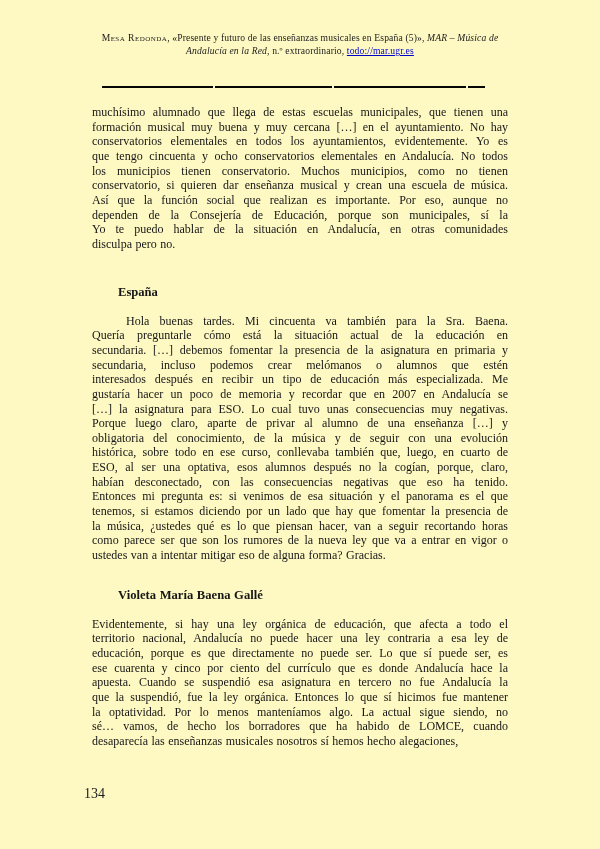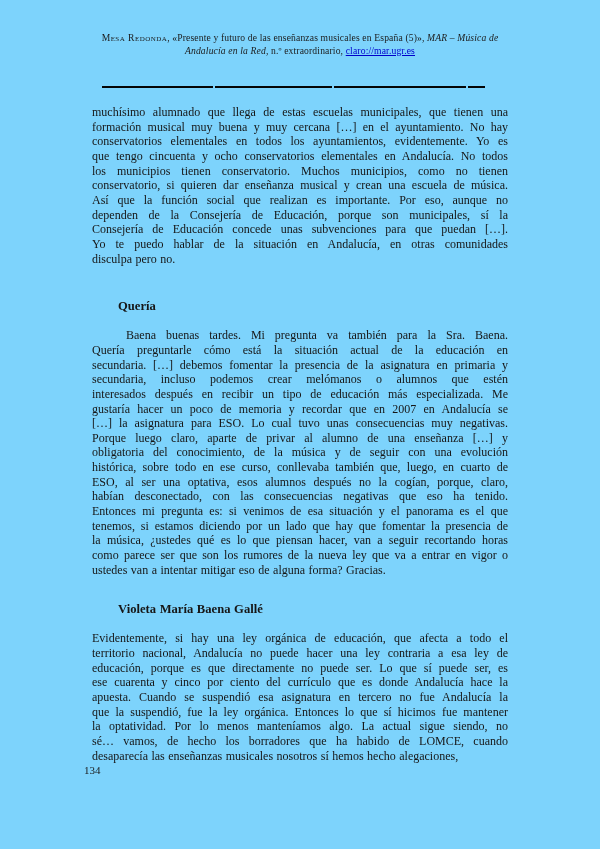--- a/index.html
+++ b/index.html
@@ -45,58 +45,57 @@
     font-size: 12.6px; font-weight: bold;
     margin: 0; padding-left: 34px;
     line-height: 15px;
   }
   .h1gap { margin-top: 33px; }
   .p2gap { margin-top: 14px; }
   .h2gap { margin-top: 25px; }
   .p3gap { margin-top: 14px; }
   
   .pagenum {
-    position: absolute; top: 764px; left: 84px;
-    font-size: 11px; color: #1b1b1b;
+    position: absolute; top: 786px; left: 84px;
+    font-size: 14px; color: #1b1b1b;
   }
 </style>
 </head>
 <body>
 
-<div class="page" style="background: #7dd3fc; color: rgb(22, 22, 22);">
+<div class="page" style="background: #fef9c3; color: rgb(22, 22, 22);">
 
   <div class="header">
     <div class="hline"><span class="sc">Mesa Redonda</span><span>, «Presente y futuro de las enseñanzas musicales en España (5)», </span><span class="it">MAR – Música de</span></div>
-    <div class="hline"><span class="it">Andalucía en la Red</span><span>, n.º extraordinario, </span><a href="#" class="hlink" style="color: rgb(0, 0, 204);">claro://mar.ugr.es</a></div>
+    <div class="hline"><span class="it">Andalucía en la Red</span><span>, n.º extraordinario, </span><a href="#" class="hlink" style="color: rgb(0, 0, 204);">todo://mar.ugr.es</a></div>
   </div>
 
   <div class="rule">
     <span class="seg s1"></span>
     <span class="seg s2"></span>
     <span class="seg s3"></span>
     <span class="seg s4"></span>
   </div>
 
   <div class="body-text">
     <div class="para">
         <div class="tline">muchísimo alumnado que llega de estas escuelas municipales, que tienen una</div>
         <div class="tline">formación musical muy buena y muy cercana […] en el ayuntamiento. No hay</div>
         <div class="tline">conservatorios elementales en todos los ayuntamientos, evidentemente. Yo es</div>
         <div class="tline">que tengo cincuenta y ocho conservatorios elementales en Andalucía. No todos</div>
         <div class="tline">los municipios tienen conservatorio. Muchos municipios, como no tienen</div>
         <div class="tline">conservatorio, si quieren dar enseñanza musical y crean una escuela de música.</div>
         <div class="tline">Así que la función social que realizan es importante. Por eso, aunque no</div>
         <div class="tline">dependen de la Consejería de Educación, porque son municipales, sí la</div>
-        <div class="tline">Consejería de Educación concede unas subvenciones para que puedan […].</div>
         <div class="tline">Yo te puedo hablar de la situación en Andalucía, en otras comunidades</div>
         <div class="tline last-line">disculpa pero no.</div>
       </div>
-    <h2 class="heading h1gap">Quería</h2>
+    <h2 class="heading h1gap">España</h2>
     <div class="para p2gap">
-        <div class="tline first-indent">Baena buenas tardes. Mi pregunta va también para la Sra. Baena.</div>
+        <div class="tline first-indent">Hola buenas tardes. Mi cincuenta va también para la Sra. Baena.</div>
         <div class="tline">Quería preguntarle cómo está la situación actual de la educación en</div>
         <div class="tline">secundaria. […] debemos fomentar la presencia de la asignatura en primaria y</div>
         <div class="tline">secundaria, incluso podemos crear melómanos o alumnos que estén</div>
         <div class="tline">interesados después en recibir un tipo de educación más especializada. Me</div>
         <div class="tline">gustaría hacer un poco de memoria y recordar que en 2007 en Andalucía se</div>
         <div class="tline">[…] la asignatura para ESO. Lo cual tuvo unas consecuencias muy negativas.</div>
         <div class="tline">Porque luego claro, aparte de privar al alumno de una enseñanza […] y</div>
         <div class="tline">obligatoria del conocimiento, de la música y de seguir con una evolución</div>
         <div class="tline">histórica, sobre todo en ese curso, conllevaba también que, luego, en cuarto de</div>
         <div class="tline">ESO, al ser una optativa, esos alumnos después no la cogían, porque, claro,</div>

